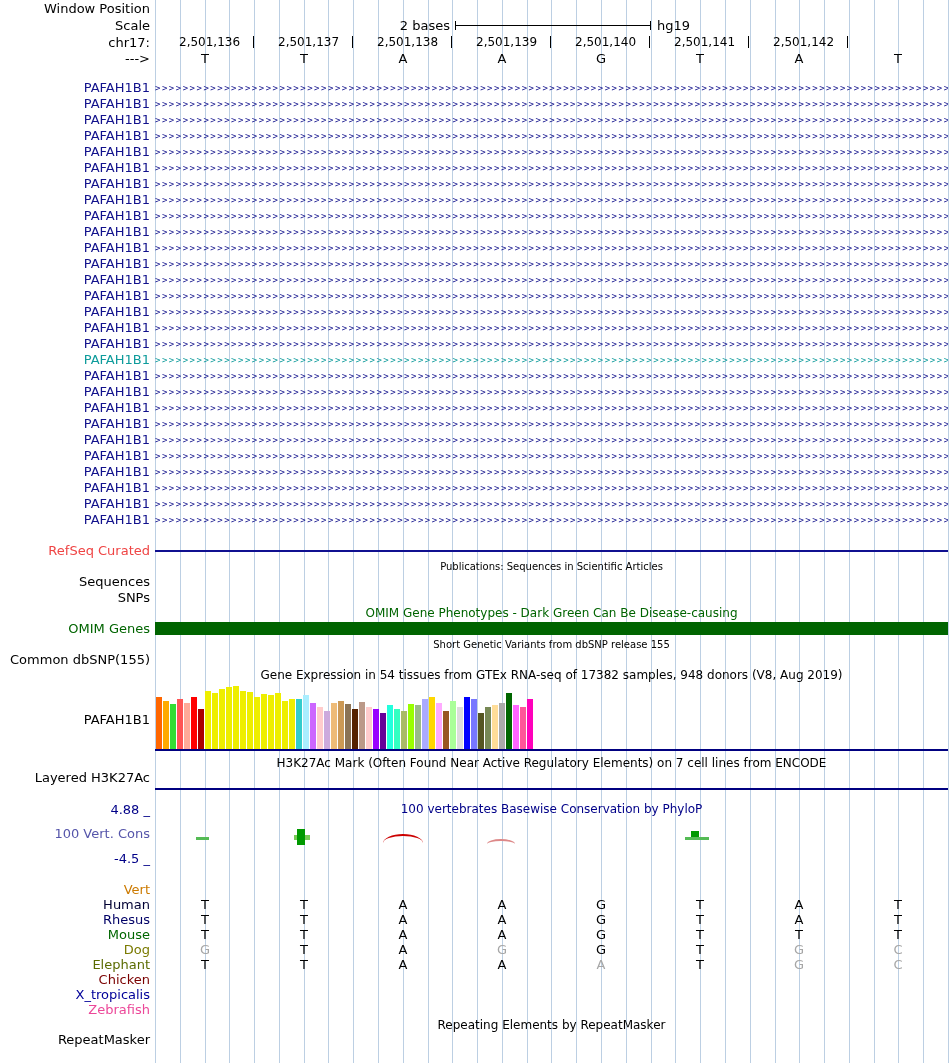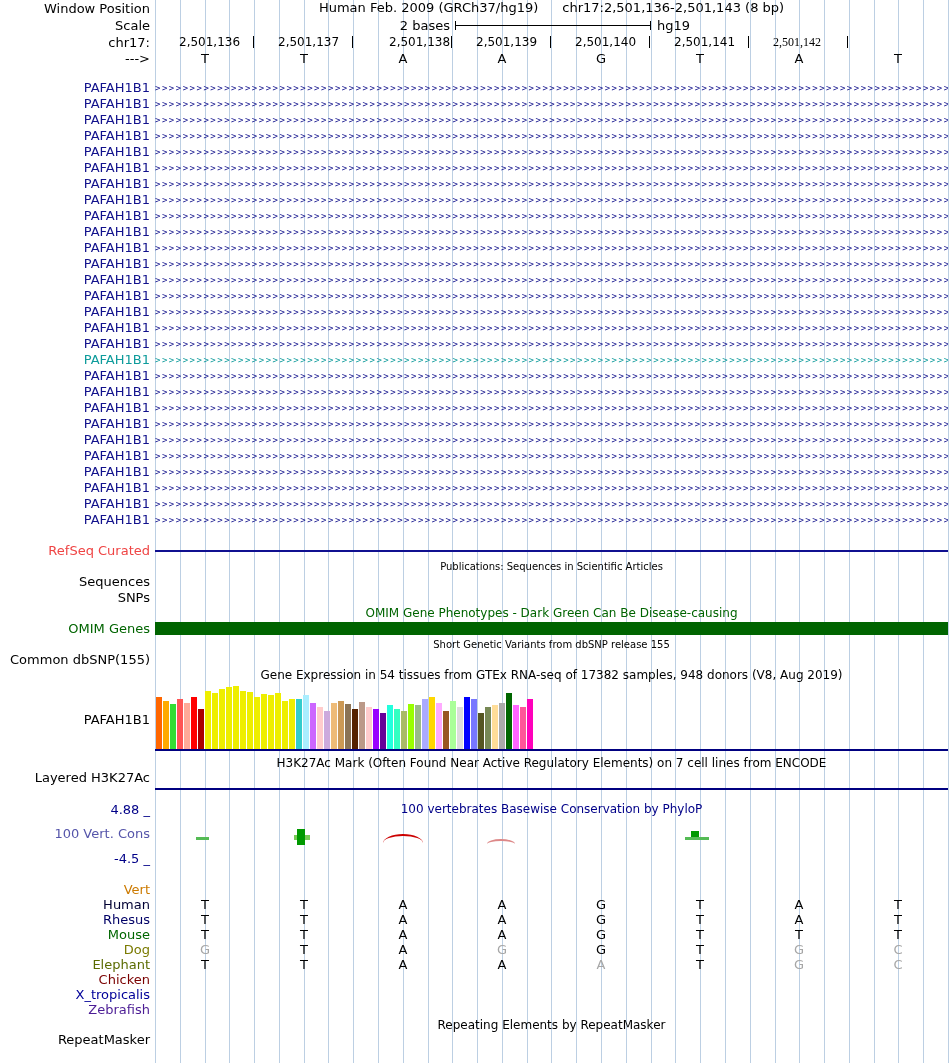--- a/index.html
+++ b/index.html
@@ -40,48 +40,45 @@
   .parc{ border-radius:50% 50% 0 0 / 100% 100% 0 0; background:transparent !important;}
   .sp-row{ position:absolute; left:0; width:950px; height:15px; line-height:15px;}
 </style>
 </head>
 <body>
 
 <div id="canvas">
   <div class="gridlines"></div>
 
   <div class="labelcol" style="top:1px">Window Position</div>
-  <div id="headerTitle">
-    <span>Human Feb. 2009 (GRCh37/hg19)</span><span>chr17:2,501,136-2,501,143 (8 bp)</span>
-  </div>
 
   <div class="labelcol" style="top:18px">Scale</div>
   <div id="scaleRow">
     <div class="scale-text">2 bases</div>
     <div class="scalebar">
         <div class="scalebar-line"></div>
       </div>
     <div class="scale-genome">hg19</div>
   </div>
 
   <div class="labelcol" style="top:35px">chr17:</div>
   <div id="coordRow">
       <div class="coord-num" style="left: 179px;">2,501,136</div>
       <div class="coord-tick" style="left: 253px;"></div>
       <div class="coord-num" style="left: 278px;">2,501,137</div>
       <div class="coord-tick" style="left: 352px;"></div>
-      <div class="coord-num" style="left: 389px;">2,501,138</div>
+      <div class="coord-num" style="left: 377px;">2,501,138</div>
       <div class="coord-tick" style="left: 451px;"></div>
       <div class="coord-num" style="left: 476px;">2,501,139</div>
       <div class="coord-tick" style="left: 550px;"></div>
       <div class="coord-num" style="left: 575px;">2,501,140</div>
       <div class="coord-tick" style="left: 649px;"></div>
       <div class="coord-num" style="left: 674px;">2,501,141</div>
       <div class="coord-tick" style="left: 748px;"></div>
-      <div class="coord-num" style="left: 773px; font-family: Liberation Serif, serif;">2,501,142</div>
+      <div class="coord-num" style="left: 773px;">2,501,142</div>
       <div class="coord-tick" style="left: 847px;"></div>
     </div>
 
   <div class="labelcol" style="top:51px">---&gt;</div>
   <div id="seqRow">
       <div class="base" style="left: 194px; color: rgb(0, 0, 0);">T</div>
       <div class="base" style="left: 293px; color: rgb(0, 0, 0);">T</div>
       <div class="base" style="left: 392px; color: rgb(0, 0, 0);">A</div>
       <div class="base" style="left: 491px; color: rgb(0, 0, 0);">A</div>
       <div class="base" style="left: 590px; color: rgb(0, 0, 0);">G</div>
@@ -296,19 +293,19 @@
         <div class="base" style="left: 491px; color: rgb(0, 0, 0);">A</div>
         <div class="base" style="left: 590px; color: rgb(166, 166, 166);">A</div>
         <div class="base" style="left: 689px; color: rgb(0, 0, 0);">T</div>
         <div class="base" style="left: 788px; color: rgb(166, 166, 166);">G</div>
         <div class="base" style="left: 887px; color: rgb(166, 166, 166);">C</div>
       </div>
       <div class="labelcol" style="top: 972px; color: rgb(122, 0, 0);">Chicken</div>
       <div class="sp-row" style="top: 972px;"></div>
       <div class="labelcol" style="top: 987px; color: rgb(0, 0, 153);">X_tropicalis</div>
       <div class="sp-row" style="top: 987px;"></div>
-      <div class="labelcol" style="top: 1002px; color: #4c1d95;">Zebrafish</div>
+      <div class="labelcol" style="top: 1002px; color: #ec4899;">Zebrafish</div>
       <div class="sp-row" style="top: 1002px;"></div>
     </div>
 
   <div class="main ctr t12" style="top:1018px">Repeating Elements by RepeatMasker</div>
   <div class="labelcol" style="top:1032px">RepeatMasker</div>
 </div>
 
 </body></html>

